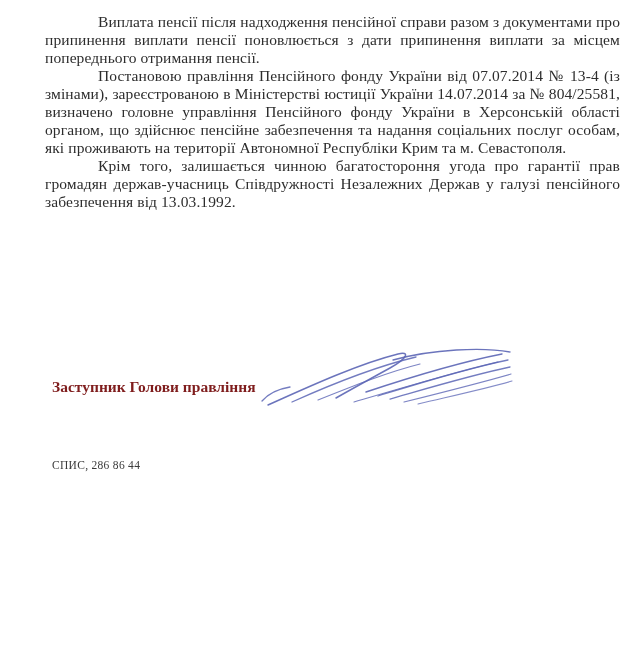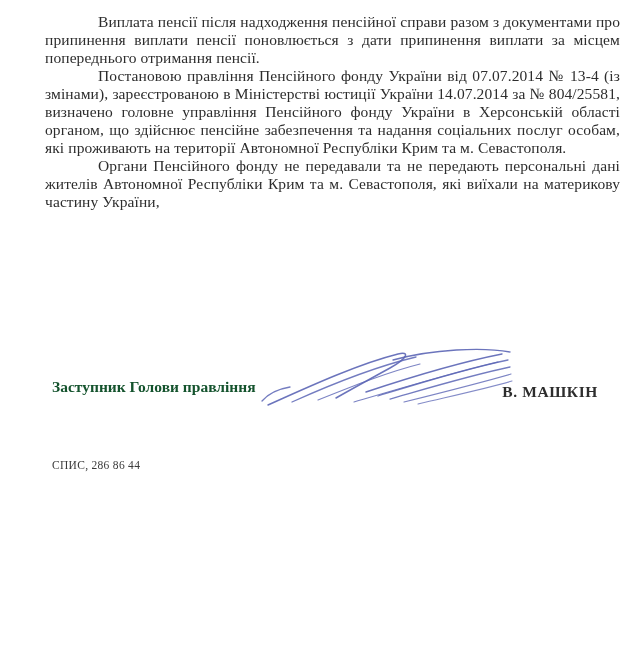--- a/index.html
+++ b/index.html
@@ -71,36 +71,35 @@
   }
 </style>
 </head>
 <body>
 
 <div class="page" style="background: rgb(255, 255, 255);">
 
   <div class="doc-body" style="color: rgb(45, 45, 45);">
     <p>Виплата пенсії після надходження пенсійної справи разом з документами про припинення виплати пенсії поновлюється з дати припинення виплати за місцем попереднього отримання пенсії.</p>
     <p>Постановою правління Пенсійного фонду України від 07.07.2014 № 13-4 (із змінами), зареєстрованою в Міністерстві юстиції України 14.07.2014 за № 804/25581, визначено головне управління Пенсійного фонду України в Херсонській області органом, що здійснює пенсійне забезпечення та надання соціальних послуг особам, які проживають на території Автономної Республіки Крим та м. Севастополя.</p>
-    <p>Органи Пенсійного фонду не передавали та не передають персональні дані жителів Автономної Республіки Крим та м. Севастополя, які виїхали на материкову частину України,</p>
+    <p>Крім того, залишається чинною багатостороння угода про гарантії прав громадян держав-учасниць Співдружності Незалежних Держав у галузі пенсійного забезпечення від 13.03.1992.</p>
   </div>
 
-  <div class="signer-title" style="color: #14532d;">Заступник Голови правління</div>
+  <div class="signer-title" style="color: #7f1d1d;">Заступник Голови правління</div>
 
   <svg class="signature-svg" viewBox="0 0 256 70" xmlns="http://www.w3.org/2000/svg" aria-hidden="true">
     <path stroke-width="1.3" opacity="0.85" d="M4,59 C10,52 20,47 32,45" stroke="#5b65b5"></path>
     <path stroke-width="1.5" opacity="0.9" d="M10,63 C50,45 100,22 140,12 C152,9 150,16 132,26 C112,37 92,48 78,56" stroke="#5b65b5"></path>
     <path stroke-width="1.3" opacity="0.85" d="M34,60 C74,42 120,24 158,15" stroke="#5b65b5"></path>
     <path stroke-width="1.2" opacity="0.8" d="M60,58 C95,44 130,30 162,22" stroke="#5b65b5"></path>
     <path stroke-width="1.3" opacity="0.9" d="M135,18 C175,7 225,5 252,10" stroke="#5b65b5"></path>
     <path stroke-width="1.2" opacity="0.8" d="M96,60 C140,47 190,32 240,20" stroke="#5b65b5"></path>
     <path stroke-width="1.4" opacity="0.9" d="M108,50 C150,36 198,21 244,12" stroke="#5b65b5"></path>
     <path stroke-width="1.3" opacity="0.85" d="M120,54 C162,41 206,27 250,18" stroke="#5b65b5"></path>
     <path stroke-width="1.3" opacity="0.85" d="M132,57 C174,45 214,33 252,25" stroke="#5b65b5"></path>
     <path stroke-width="1.2" opacity="0.8" d="M146,60 C186,50 222,41 253,32" stroke="#5b65b5"></path>
     <path stroke-width="1.1" opacity="0.75" d="M160,62 C198,53 230,46 254,39" stroke="#5b65b5"></path>
   </svg>
 
-  <div class="signer-name" style="color: rgb(45, 45, 45);">В. МАШКІН</div>
 
   <div class="reference-number">СПИС, 286 86 44</div>
 
 </div>
 
 </body></html>

